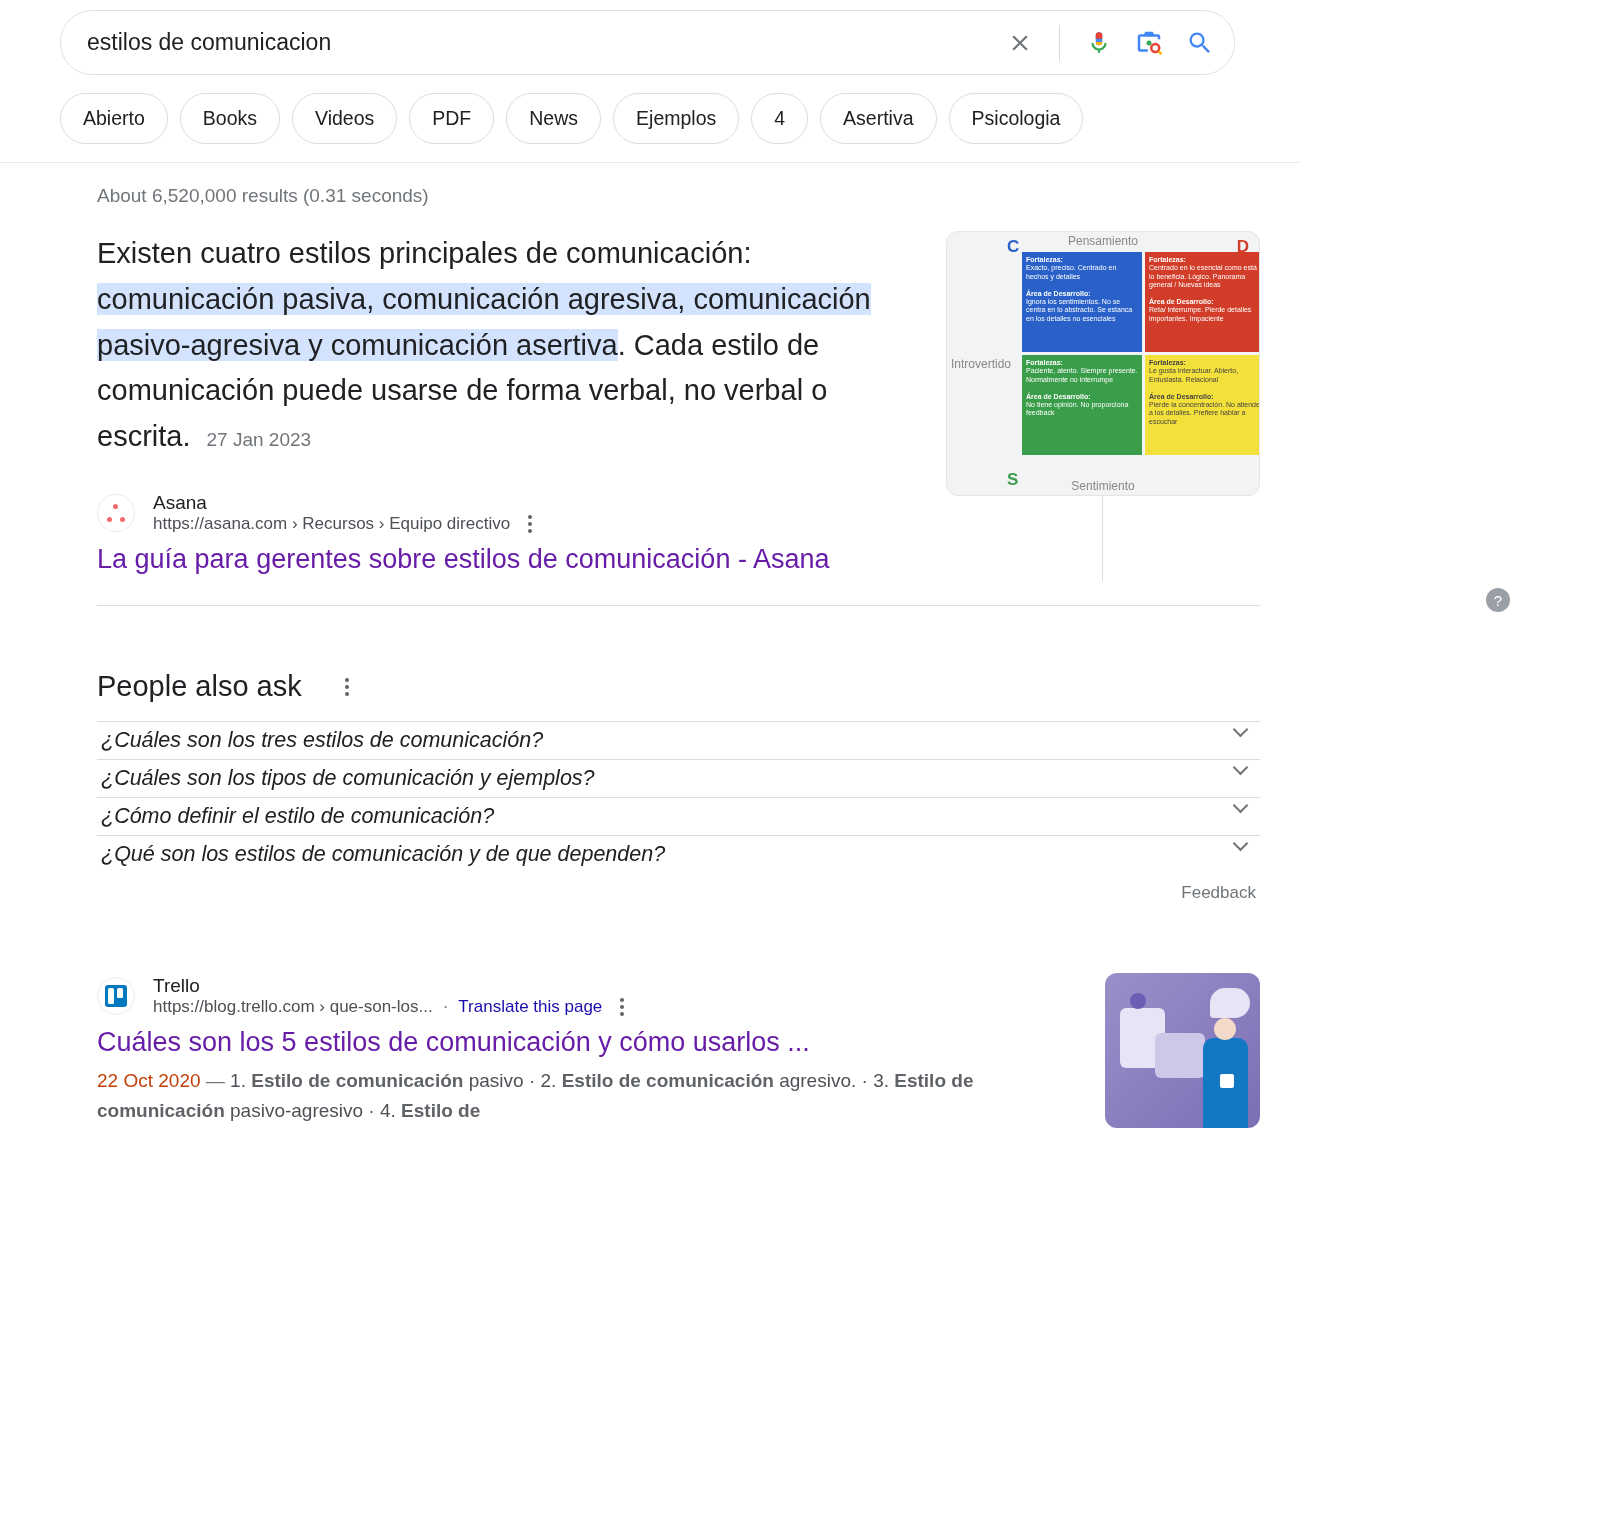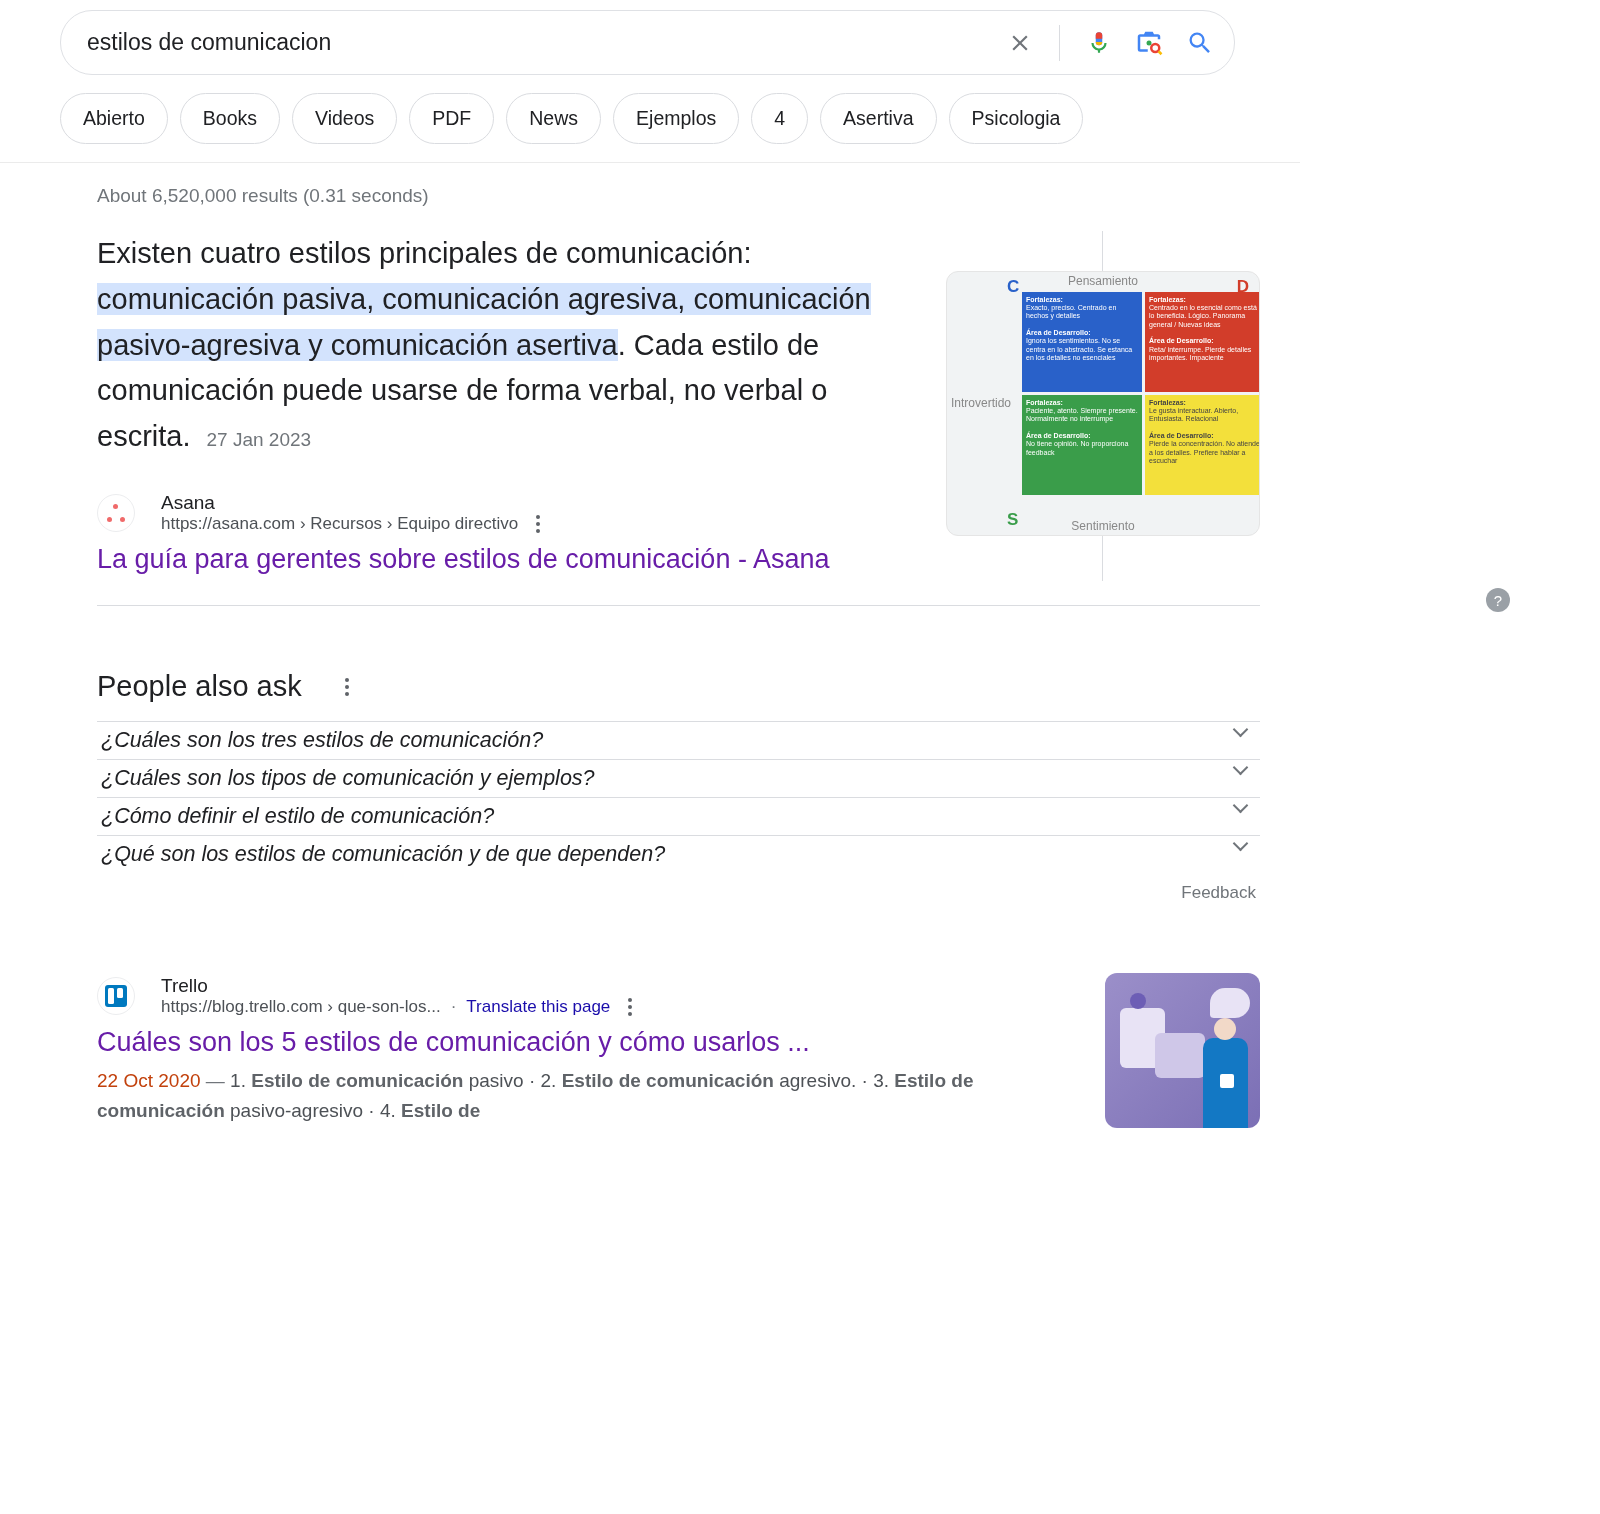--- a/index.html
+++ b/index.html
@@ -12,32 +12,32 @@
     .search-icons { display: flex; align-items: center; gap: 22px; }
     .icon-btn { cursor: pointer; display: flex; align-items: center; justify-content: center; }
     .divider-v { width: 1px; height: 36px; background: #dadce0; margin: 0 4px; }
     
     .chips { display: flex; gap: 12px; padding: 18px 60px 18px 60px; border-bottom: 1px solid #ebebeb; }
     .chip { border: 1px solid #dadce0; border-radius: 28px; padding: 13px 22px; font-size: 19.5px; color: #202124; background: #fff; cursor: pointer; white-space: nowrap; }
     
     .content { padding: 22px 0 0 97px; width: 1260px; position: relative; }
     .result-stats { color: #70757a; font-size: 19px; margin-bottom: 24px; }
     
-    .featured { display: flex; gap: 40px; border-bottom: 1px solid #dadce0; padding-bottom: 30px; position: relative; align-items: center; }
+    .featured { display: flex; gap: 40px; border-bottom: 1px solid #dadce0; padding-bottom: 30px; position: relative; }
     .featured-separator { position: absolute; left: 1005px; top: 0; bottom: 24px; width: 1px; background: #dadce0; }
     .featured-text { width: 960px; }
     .snippet { font-size: 29px; line-height: 1.58; color: #202124; }
     .highlight { background: #d3e3fd; }
     .snippet-date { font-size: 19px; color: #70757a; margin-left: 8px; }
     
     .source { display: flex; align-items: center; gap: 18px; margin-top: 32px; }
     .favicon { width: 38px; height: 38px; border-radius: 50%; border: 1px solid #ecedef; display: flex; align-items: center; justify-content: center; background: #fff; }
     .favicon-dots { width: 18px; height: 18px; position: relative; }
     .favicon-dots span { position: absolute; width: 5px; height: 5px; border-radius: 50%; }
-    .source-info { display: flex; flex-direction: column; margin-left: 8px; }
+    .source-info { display: flex; flex-direction: column; }
     .source-name { font-size: 19px; color: #202124; }
     .source-url { font-size: 17px; color: #4d5156; display: flex; align-items: center; gap: 10px; }
     .more-v { display: inline-flex; flex-direction: column; gap: 3px; margin-left: 8px; cursor: pointer; }
     .more-v span { width: 4px; height: 4px; background: #5f6368; border-radius: 50%; }
     
     .result-title { font-size: 27px; color: #681da8; margin-top: 10px; font-weight: 400; cursor: pointer; }
     
     .featured-img { width: 370px; height: 265px; background: #f1f3f4; border: 1px solid #e5e5e5; border-radius: 12px; position: relative; overflow: hidden; padding: 6px; font-size: 9px; }
     .quad-label { position: absolute; color: #888; font-size: 12px; }
     

